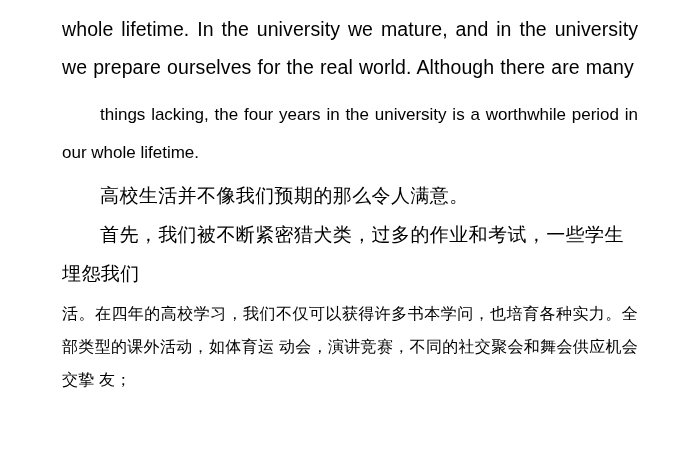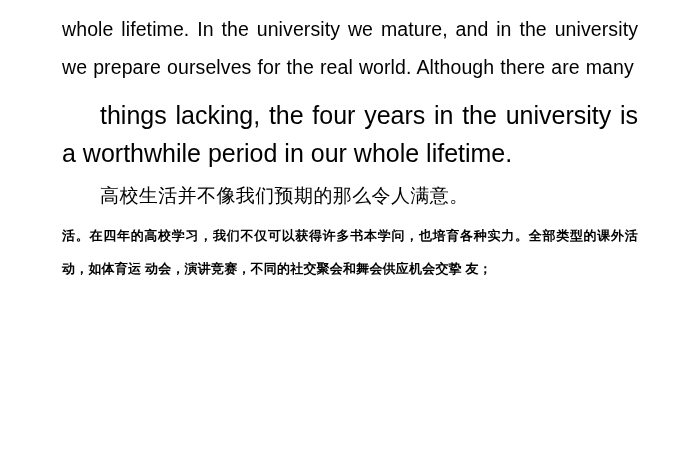--- a/index.html
+++ b/index.html
@@ -27,62 +27,62 @@
   
   .en-block {
     font-size: 19.5px;
     line-height: 38px;
     text-align: justify;
     text-align-last: left;
     letter-spacing: 0.1px;
     word-spacing: 0.5px;
   }
   .en-block-2 {
-    font-size: 25px;
+    font-size: 17px;
     line-height: 38px;
     text-align: justify;
     text-align-last: left;
     text-indent: 38px;
     margin-top: 4px;
   }
   
   .cn-line {
     font-size: 19px;
     line-height: 39px;
     letter-spacing: 0.4px;
   }
   .cn-indent {
     text-indent: 38px;
     font-family: Liberation Mono, monospace;
   }
   .cn-block-tight {
-    font-size: 13px;
+    font-size: 16px;
     line-height: 33px;
     text-align: justify;
     text-align-last: left;
     letter-spacing: 0.2px;
-    font-weight: bold;
   }
   .spacer-sm { height: 6px; }
   .spacer-xs { height: 2px; }
 </style>
 </head>
 <body>
 
 <div class="page">
 
   <p class="para en-block">whole lifetime. In the university we mature, and in the university we prepare ourselves for the real world. Although there are many</p>
 
   <div class="spacer-sm"></div>
 
   <p class="para en-block-2">things lacking, the four years in the university is a worthwhile period in our whole lifetime.</p>
 
   <div class="spacer-sm"></div>
 
   <p class="para cn-line cn-indent">高校生活并不像我们预期的那么令人满意。</p>
 
+  <p class="para cn-line cn-indent">首先，我们被不断紧密猎犬类，过多的作业和考试，一些学生埋怨我们</p>
 
 
   <div class="spacer-xs"></div>
 
   <p class="para cn-block-tight">活。在四年的高校学习，我们不仅可以获得许多书本学问，也培育各种实力。全部类型的课外活动，如体育运 动会，演讲竞赛，不同的社交聚会和舞会供应机会交挚 友；</p>
 
 </div>
 
 </body></html>

